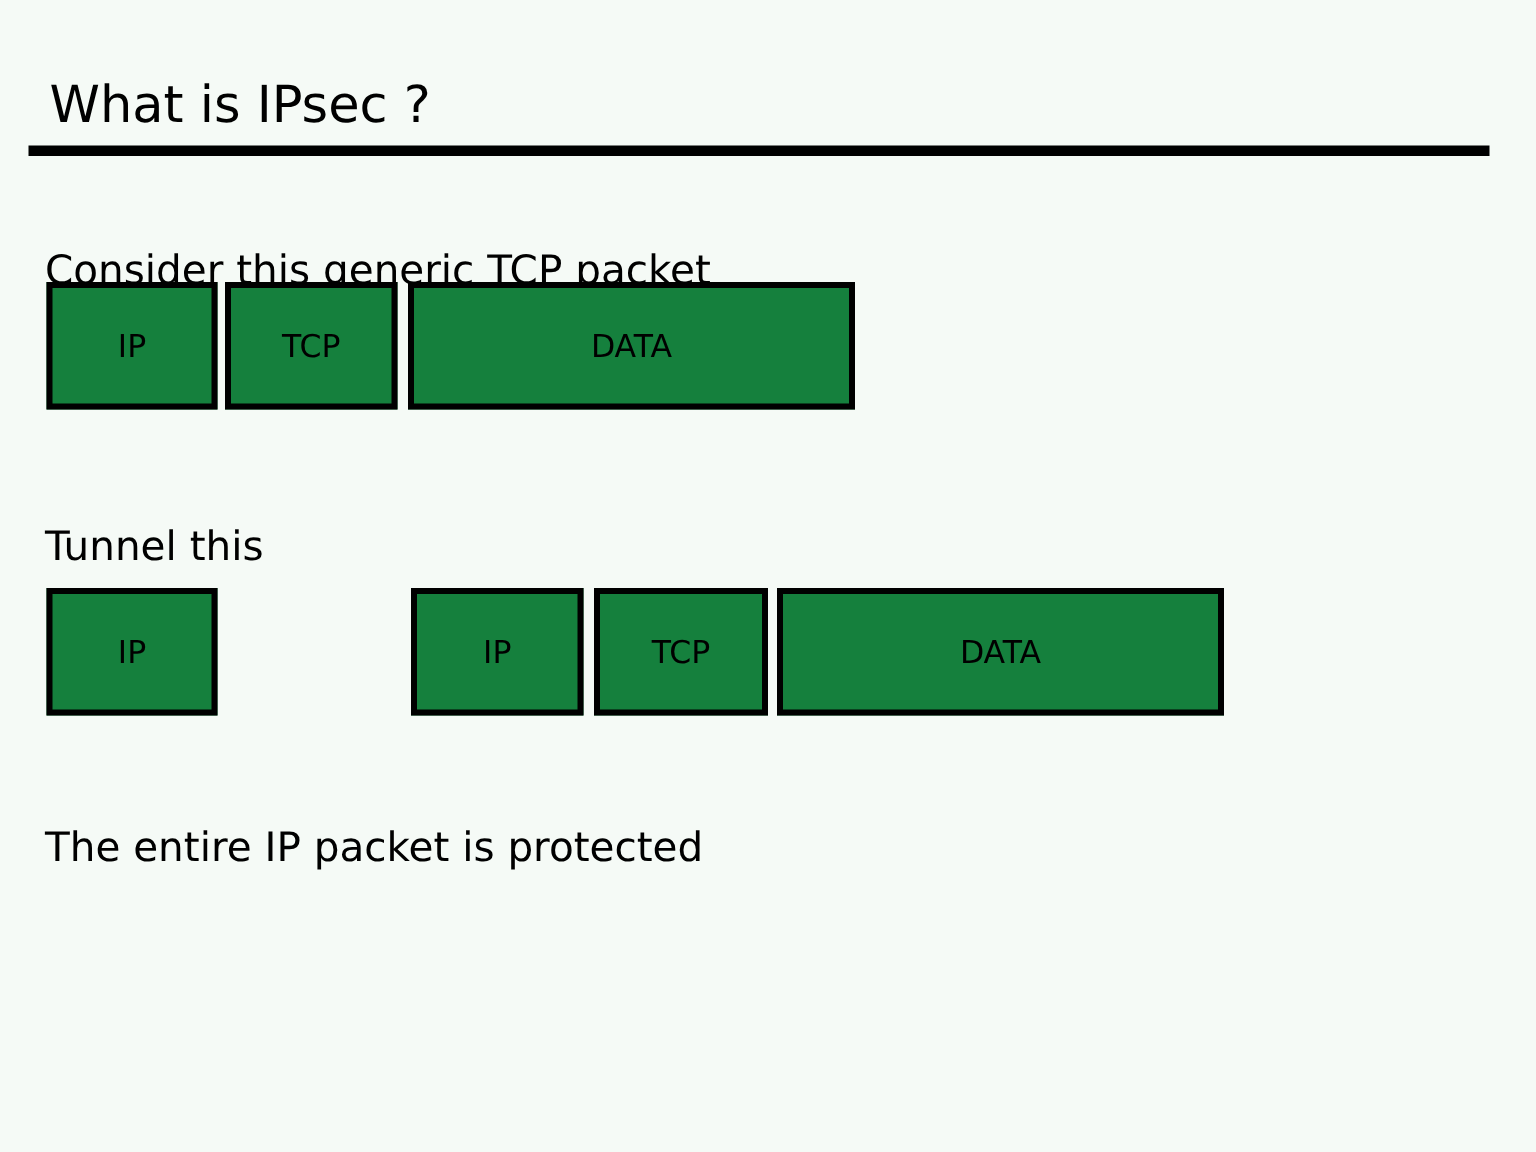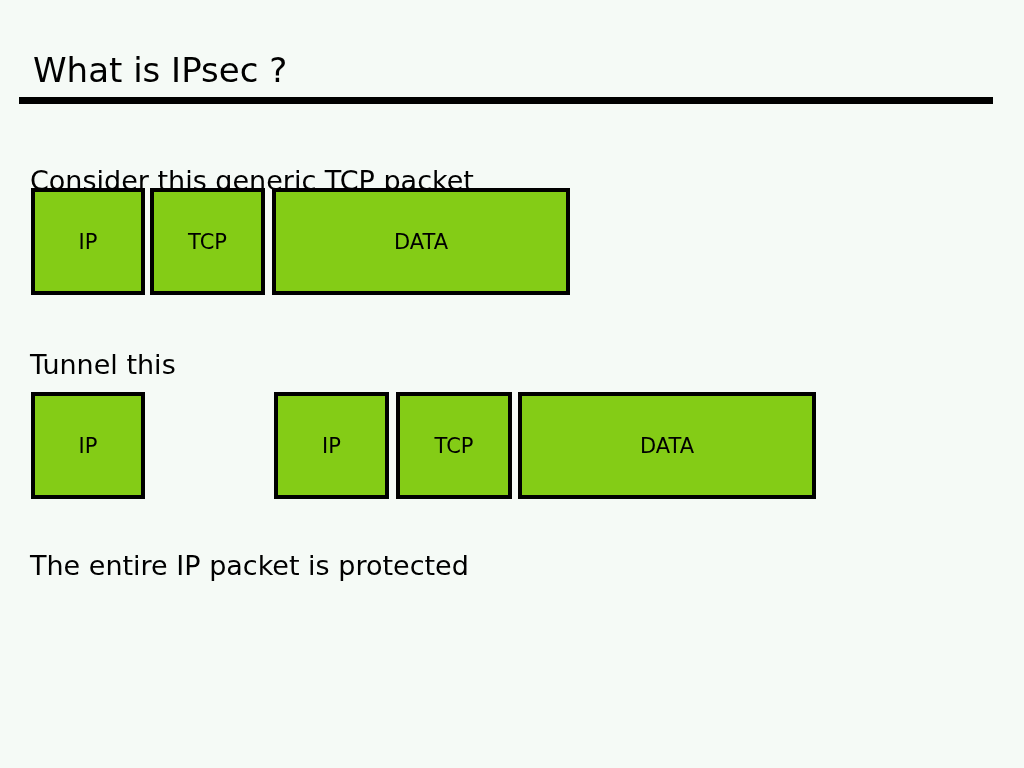--- a/index.html
+++ b/index.html
@@ -22,23 +22,23 @@
     position: absolute; left: 30px;
     font-size: 27px; line-height: 32px; white-space: nowrap;
   }
   .caption-generic { top: 151px; margin-top: 14px; }
   .caption-tunnel  { top: 349px; }
   .caption-footer  { top: 550px; }
   .packet-row { position: absolute; left: 0; width: 1024px; height: 85px; }
   .row-generic { top: 188px; }
   .row-tunnel  { top: 392px; }
   .pbox {
-    position: absolute; top: 0; height: 107px;
+    position: absolute; top: 0; height: 85px;
     border: 4px solid #000000; box-sizing: border-box;
-    background: #84cc16;
+    background: #15803d;
     display: flex; align-items: center; justify-content: center;
     font-size: 21px;
   }
 </style>
 </head>
 <body>
 
 <div class="slide">
 
   <div class="title">What is IPsec ?</div>

